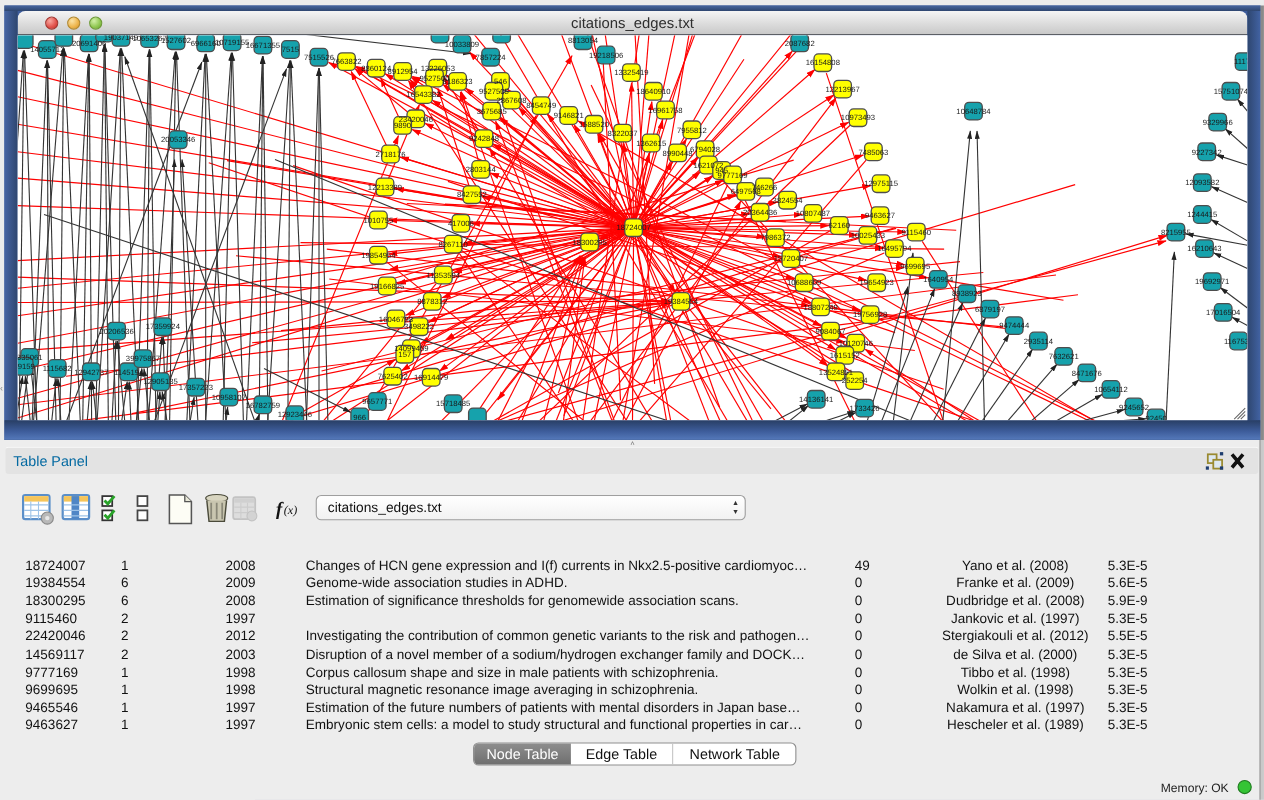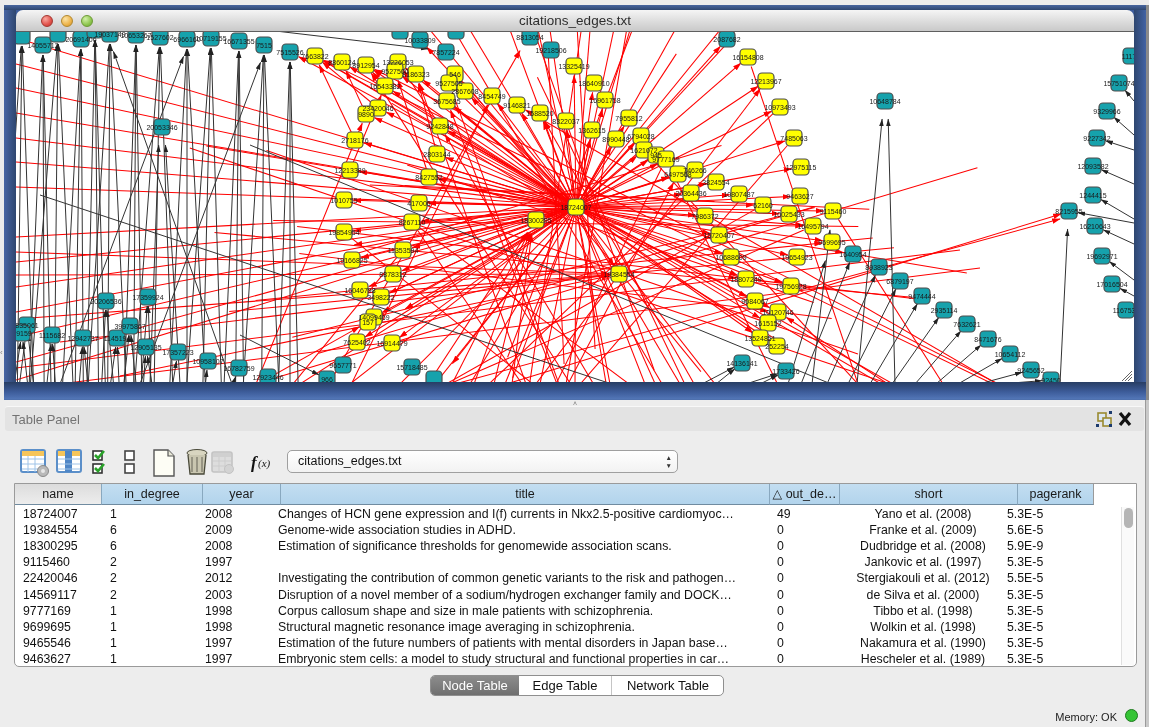--- a/index.html
+++ b/index.html
@@ -12,21 +12,21 @@
 #frbot {left:4px;top:382px;width:1142px;height:18px;background:linear-gradient(#283e64 0%,#3d5c9a 55%,#5377b8 96%,#466399 100%)}
 #rightgray {left:1146px;top:5px;width:3px;height:395px;background:#8a8a8a}
 #win {left:16px;top:10px;width:1118px;height:372px}
 #titlebar {left:0;top:0;width:1118px;height:22px;border-radius:7px 7px 0 0;background:linear-gradient(#f5f5f5,#dcdcdc 55%,#c9c9c9);border-bottom:1px solid #5f5f5f}
 #titlebar .t {position:absolute;left:0;right:0;top:3px;text-align:center;font-size:13.5px;color:#2e2e2e}
 .tl {position:absolute;top:5px;width:12px;height:12px;border-radius:50%}
 #canvas {left:0;top:22px;width:1118px;height:350px;background:#fff;overflow:hidden}
 
 #panel {left:0;top:400px;width:1149px;height:327px;background:#ededed}
 #phead {left:5px;top:6px;width:1139px;height:25px;background:#e3e3e3;border-radius:3px;border-top:1px solid #f8f8f8}
-#phead .t {position:absolute;left:7px;top:5px;font-size:13px;color:#737373}
+#phead .t {position:absolute;left:7px;top:5px;font-size:13px;color:#0369a1}
 #combo {left:287px;top:50px;width:391px;height:23px;background:linear-gradient(#ffffff,#f2f2f2);border:1px solid #9f9f9f;border-radius:5px;font-size:12.5px;color:#111;line-height:21px;padding-left:10px}
 #combo .arr {position:absolute;right:5px;top:3px;font-size:6.5px;color:#333;line-height:7.5px;text-align:center}
 #tbl {left:14px;top:83px;width:1123px;height:184px;background:#fff;border:1px solid #9a9a9a;border-radius:0 0 5px 5px}
 .hcell {position:absolute;top:0;height:21px;background:linear-gradient(#c3def1,#b2d4ec);border-right:1px solid #89a8bf;border-bottom:1px solid #708ba0;font-size:12.5px;color:#1a1a1a;text-align:center;line-height:21px}
 .trow {position:absolute;left:0;width:1100px;height:16.2px;font-size:12.3px;color:#111}
 .trow span {position:absolute;top:0;white-space:nowrap;line-height:16.2px}
 .trow span.ctr {text-align:center}
 #sbar {left:1106px;top:23px;width:13px;height:158px;background:#fafafa;border-left:1px solid #e0e0e0}
 #sthumb {left:1.5px;top:1px;width:9px;height:20px;background:#b5b5b5;border-radius:5px}
 #tabs {left:430px;top:275px;width:294px;height:21px;border:1px solid #8f8f8f;border-radius:5px;background:#fff;font-size:13px}
@@ -692,32 +692,20 @@
             <rect x="199" y="6" width="20" height="20" rx="2" fill="#cfcfcf" stroke="#9a9a9a" stroke-width="1.6"></rect>
  <rect x="200" y="7" width="18" height="4" fill="#b5b5b5"></rect>
  <path d="M200 15h18M200 20h18M206 11v15M212 11v15" stroke="#adadad"></path>
  <circle cx="216" cy="23" r="4.5" fill="#bbb" stroke="#999"></circle>
           </g>
  <text x="238" y="22" font-family="Liberation Serif, serif" font-style="italic" font-weight="bold" font-size="17" fill="#111">f</text>
  <text x="245" y="21" font-family="Liberation Serif, serif" font-style="italic" font-size="11" fill="#111">(x)</text>
 </g>
       </svg>
   <div class="abs" id="combo">citations_edges.txt<div class="arr">▲<br>▼</div></div>
-  <div class="abs" id="tbl">
-    <div class="hcell" style="left:0;width:87px;background:linear-gradient(#dcdcdc,#ededed)">name</div>
-    <div class="hcell" style="left:87px;width:101px">in_degree</div>
-    <div class="hcell" style="left:188px;width:78px">year</div>
-    <div class="hcell" style="left:266px;width:489px">title</div>
-    <div class="hcell" style="left:755px;width:70px">△ out_de…</div>
-    <div class="hcell" style="left:825px;width:178px">short</div>
-    <div class="hcell" style="left:1003px;width:76px;border-right:1px solid #9a9a9a">pagerank</div>
-    <div class="abs" id="sbar">
-          <div class="abs" id="sthumb"></div>
-        </div>
-  </div>
   <div class="abs" style="left:0;top:-400px;width:1149px;height:727px;pointer-events:none">
         <div class="trow" style="top:505.5px">
           <span style="left:23px">18724007</span>
           <span style="left:110px">1</span>
           <span style="left:205px">2008</span>
           <span style="left:278px">Changes of HCN gene expression and I(f) currents in Nkx2.5-positive cardiomyoc…</span>
           <span style="left:777px">49</span>
           <span class="ctr" style="left:845px;width:156px">Yano et al. (2008)</span>
           <span style="left:1007px">5.3E-5</span>
         </div>
@@ -782,21 +770,21 @@
           <span style="left:777px">0</span>
           <span class="ctr" style="left:845px;width:156px">Wolkin et al. (1998)</span>
           <span style="left:1007px">5.3E-5</span>
         </div>
         <div class="trow" style="top:635.1px">
           <span style="left:23px">9465546</span>
           <span style="left:110px">1</span>
           <span style="left:205px">1997</span>
           <span style="left:278px">Estimation of the future numbers of patients with mental disorders in Japan base…</span>
           <span style="left:777px">0</span>
-          <span class="ctr" style="left:845px;width:156px">Nakamura et al. (1990)</span>
+          <span class="ctr" style="left:845px;width:156px">Nakamura et al. (1997)</span>
           <span style="left:1007px">5.3E-5</span>
         </div>
         <div class="trow" style="top:651.3px">
           <span style="left:23px">9463627</span>
           <span style="left:110px">1</span>
           <span style="left:205px">1997</span>
           <span style="left:278px">Embryonic stem cells: a model to study structural and functional properties in car…</span>
           <span style="left:777px">0</span>
           <span class="ctr" style="left:845px;width:156px">Hescheler et al. (1989)</span>
           <span style="left:1007px">5.3E-5</span>

